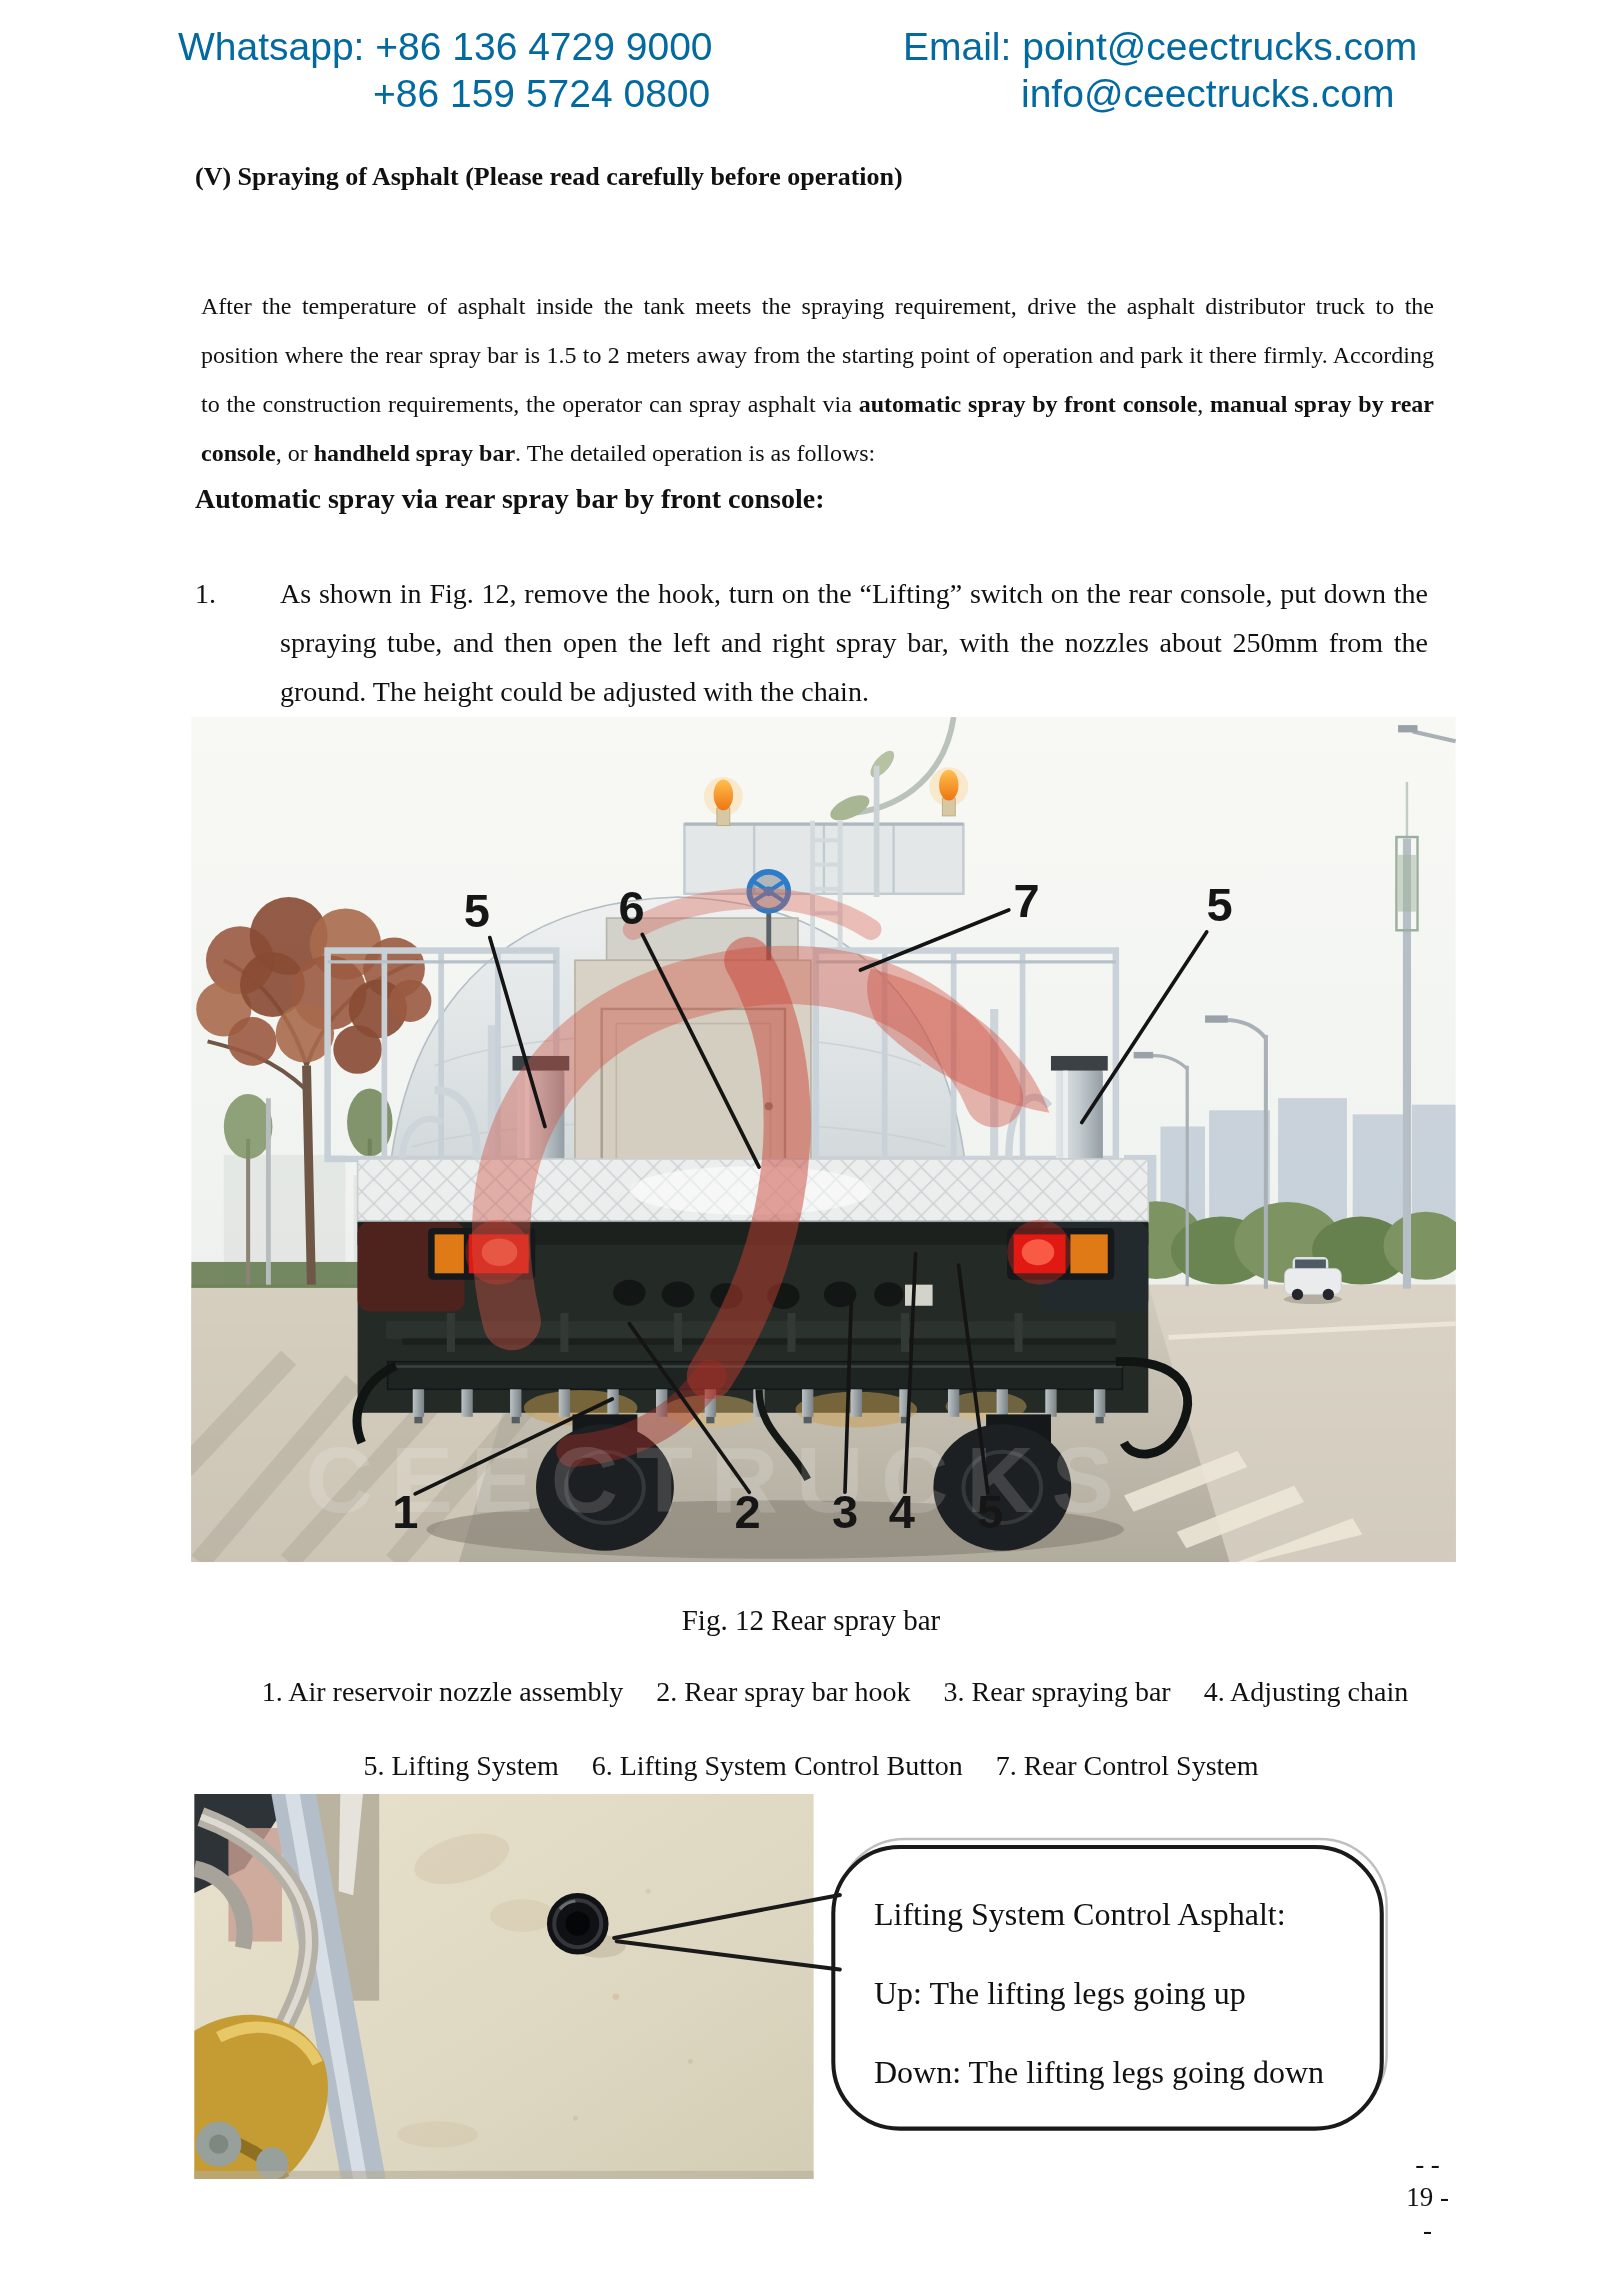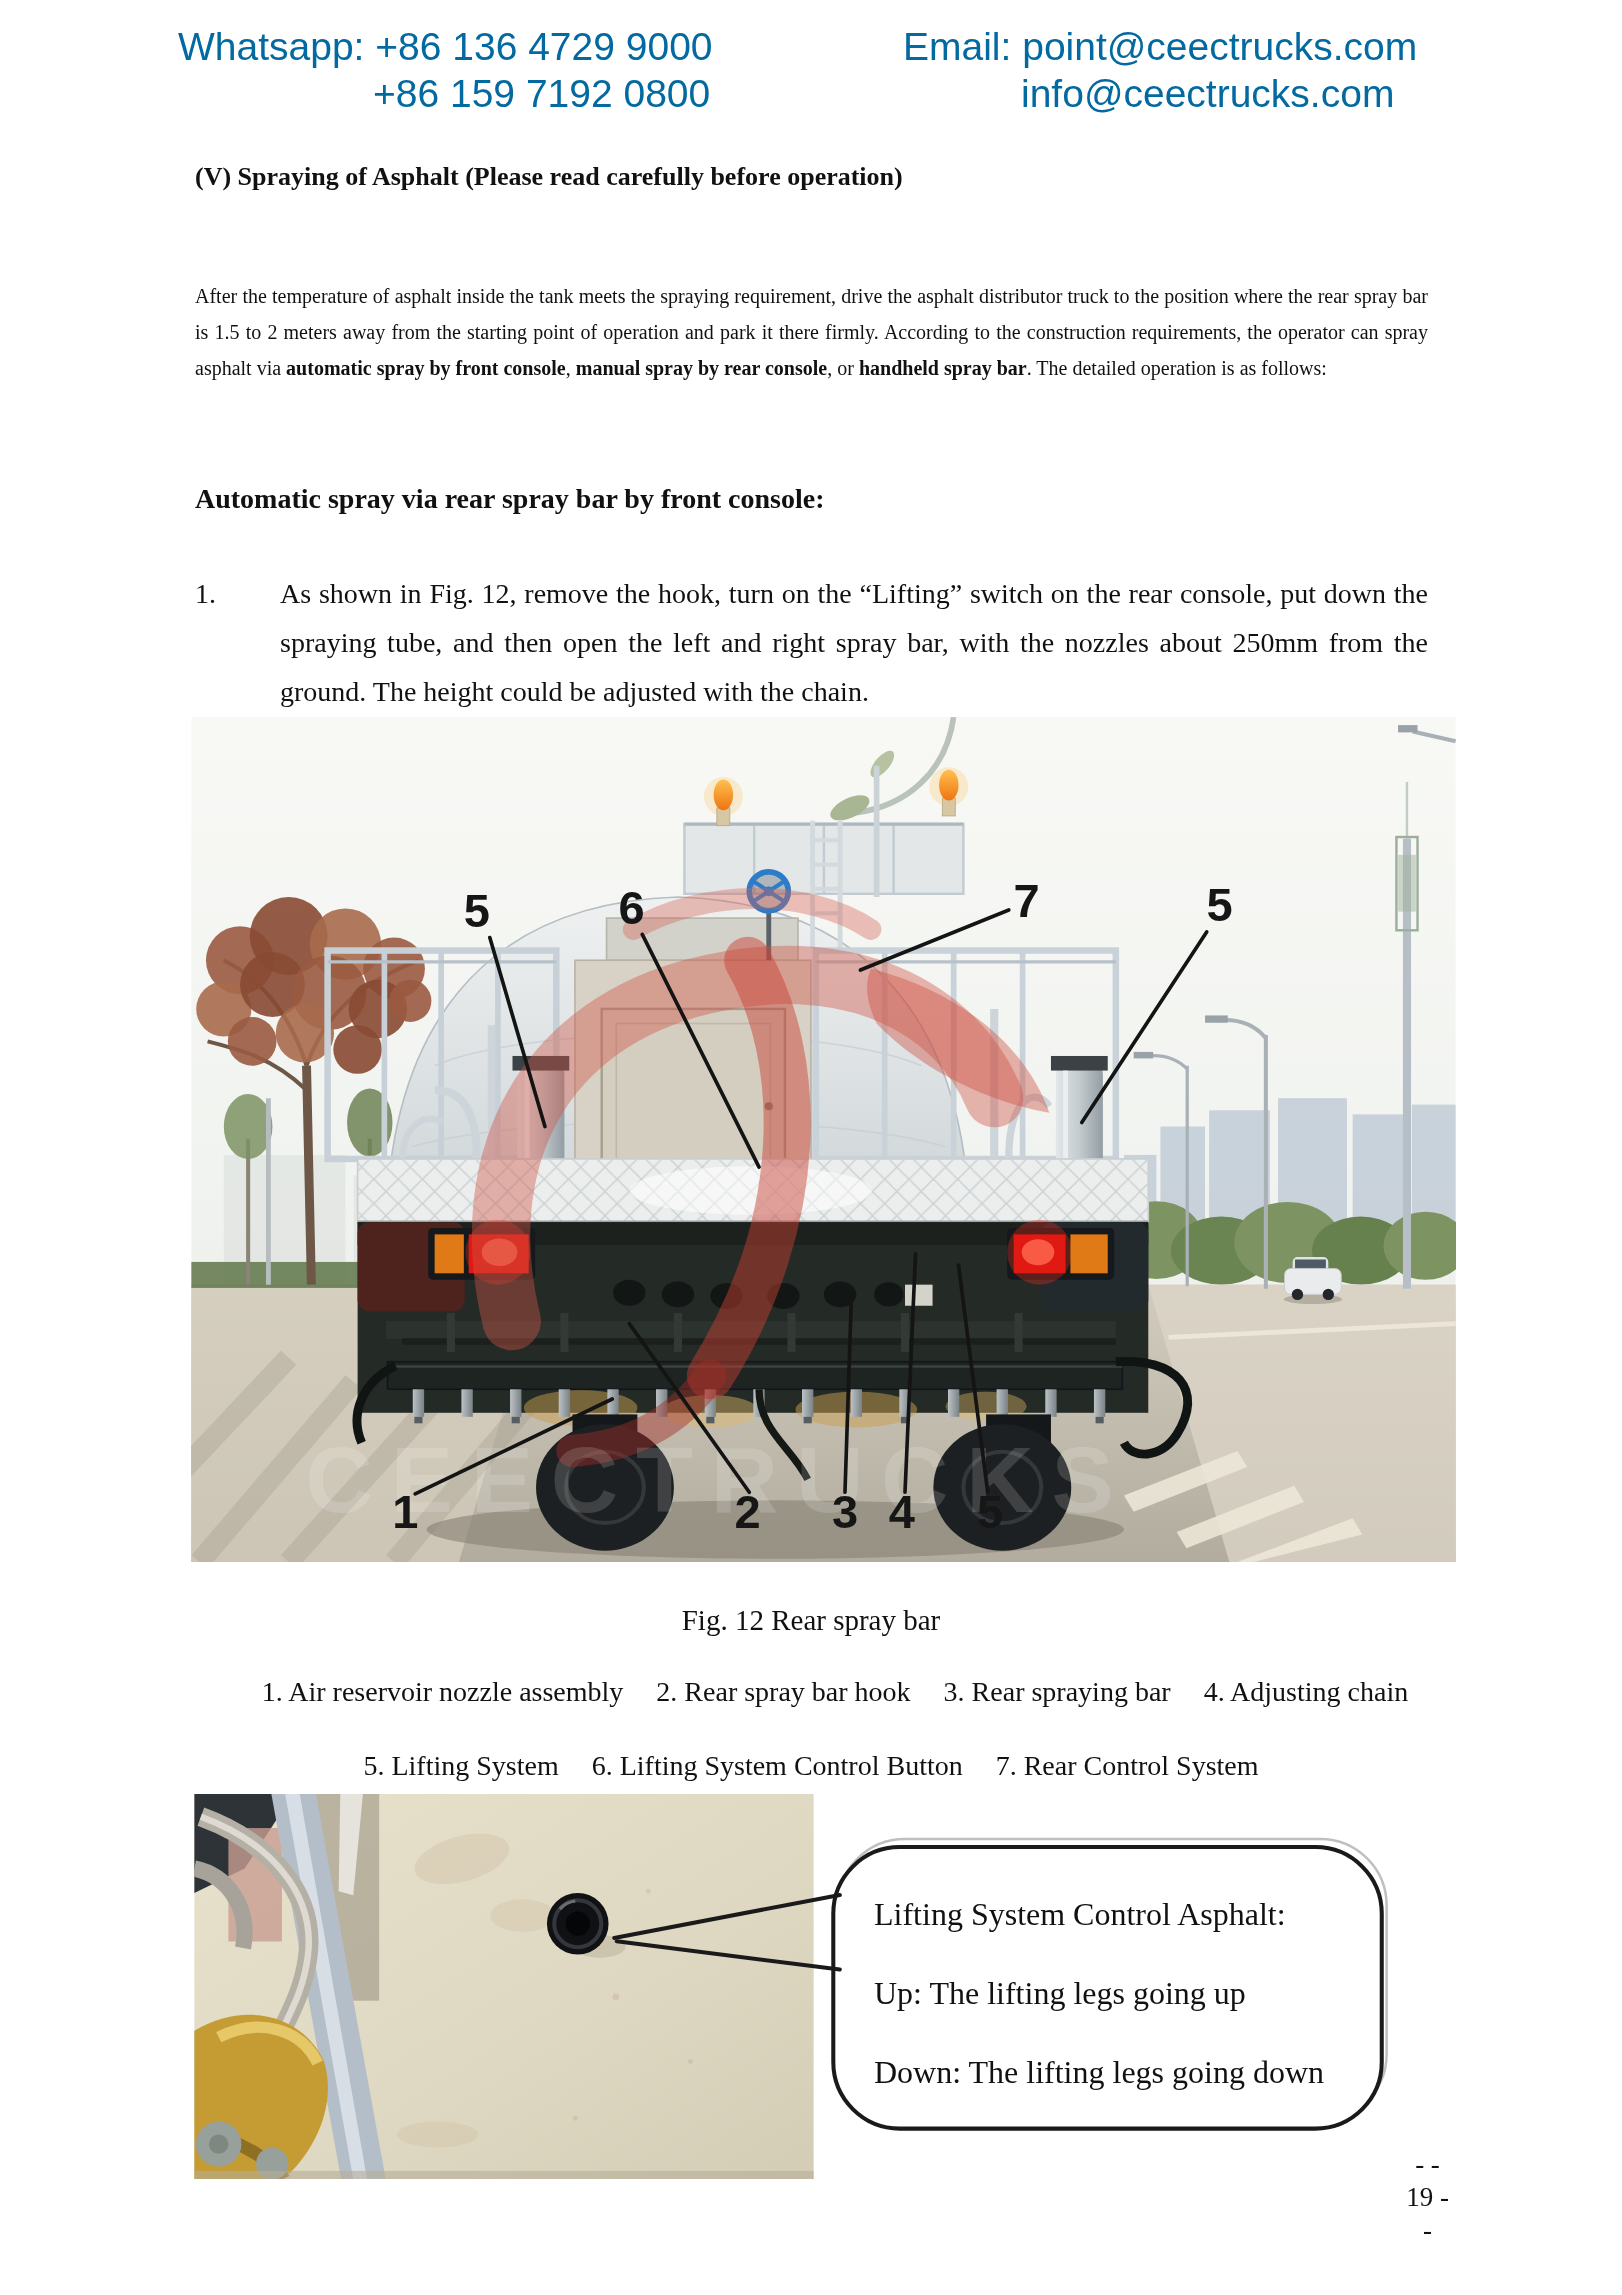--- a/index.html
+++ b/index.html
@@ -9,22 +9,22 @@
   .hdr{position:absolute;top:23px;font-family:"Liberation Sans",sans-serif;
        font-size:39px;line-height:47px;color:#0369a1;white-space:nowrap;}
   .hdr-left{left:178px;}
   .hdr-right{left:903px;}
   .hdr .l2w{margin-left:195px;}
   .hdr .l2e{margin-left:118px;}
   
   .title{position:absolute;left:195px;top:162px;width:1265px;
          font-size:26px;font-weight:bold;white-space:nowrap;}
   
-  .intro{position:absolute;left:195px;top:258px;width:1233px;
-         font-size:20px;line-height:36px;text-align:justify;}
+  .intro{position:absolute;left:201px;top:258px;width:1233px;
+         font-size:24px;line-height:49px;text-align:justify;}
   .section-heading{position:absolute;left:195px;top:483px;font-size:28px;font-weight:bold;}
   .step{position:absolute;left:195px;top:569px;width:1233px;font-size:28px;line-height:49px;}
   .step .num{position:absolute;left:0;top:0;}
   .step .body{margin-left:85px;text-align:justify;}
   
   .photo1{position:absolute;left:191px;top:717px;width:1265px;height:845px;}
   .caption{position:absolute;left:0;top:1604px;width:1622px;text-align:center;font-size:29px;font-family:Liberation Serif, serif;}
   .legend{position:absolute;left:0;width:1622px;text-align:center;font-size:28px;white-space:nowrap;}
   .legend.l1{top:1676px;padding-left:24px;}
   .legend.l2{top:1750px;}
@@ -40,21 +40,21 @@
   svg{display:block;}
   svg text.callout{font-family:"Liberation Sans",sans-serif;font-weight:bold;font-size:58px;fill:#161616;}
 </style>
 </head>
 <body>
 
 <div class="page">
 
   <div class="hdr hdr-left">
     <div>Whatsapp: +86 136 4729 9000</div>
-    <div class="l2w">+86 159 7192 0800</div>
+    <div class="l2w">+86 159 5724 0800</div>
   </div>
   <div class="hdr hdr-right">
     <div>Email: point@ceectrucks.com</div>
     <div class="l2e">info@ceectrucks.com</div>
   </div>
 
   <div class="title">(V) Spraying of Asphalt (Please read carefully before operation)</div>
 
   <p class="intro"><span>After the temperature of asphalt inside the tank meets the spraying requirement, drive the asphalt distributor truck to the position where the rear spray bar is 1.5 to 2 meters away from the starting point of operation and park it there firmly. According to the construction requirements, the operator can spray asphalt via </span><b>automatic spray by front console</b><span>, </span><b>manual spray by rear console</b><span>, or </span><b>handheld spray bar</b><span>. The detailed operation is as follows:</span></p>
 

